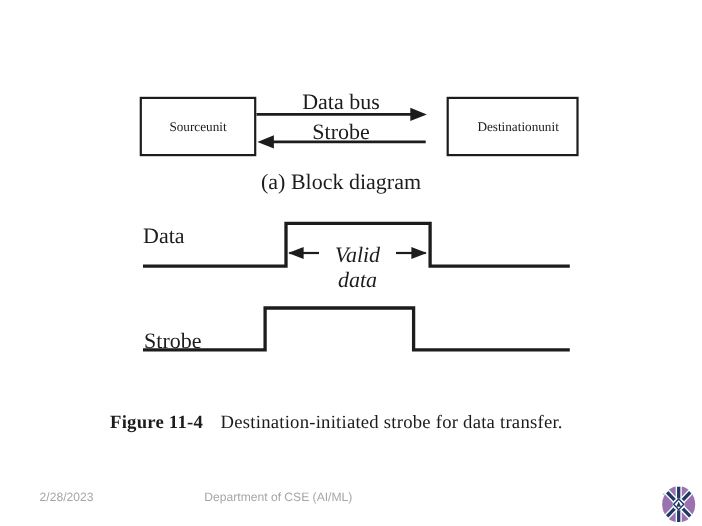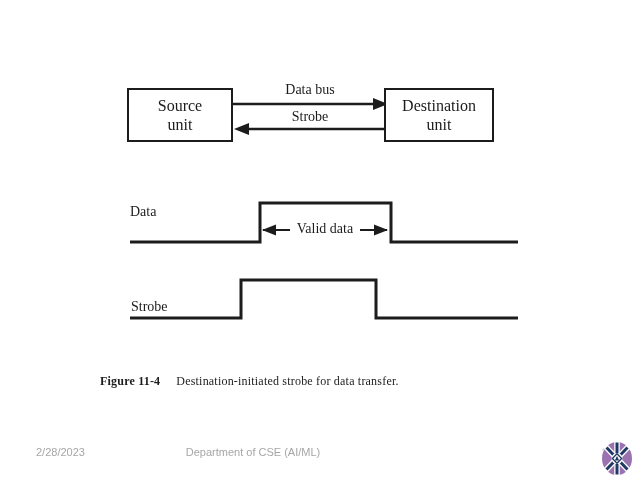--- a/index.html
+++ b/index.html
@@ -5,40 +5,40 @@
   html,body { margin:0; padding:0; background:#fff; }
   .slide {
     position:relative;
     width:638px; height:478px;
     background:#ffffff;
     overflow:hidden;
     font-family:"Liberation Serif", serif;
     color:var(--ink, #1c1c1c);
   }
   .abs { position:absolute; }
-  .fig-text { font-size:14px; line-height:1.15; color:var(--ink,#1c1c1c); }
+  .fig-text { font-size:20px; line-height:1.15; color:var(--ink,#1c1c1c); }
   .center { text-align:center; }
   .unit-box {
     position:absolute;
     border:2px solid var(--ink,#1c1c1c);
     background:#ffffff;
-    display:flex; flex-direction:column;
+    display:flex; flex-direction:row;
     align-items:center; justify-content:center;
-    font-size:16px; line-height:1.2;
+    font-size:12px; line-height:1.2;
   }
   svg.diagram-layer {
     position:absolute; left:0; top:0;
     width:638px; height:478px;
     pointer-events:none;
   }
   svg.diagram-layer .wire { stroke:var(--ink,#1c1c1c); fill:none; }
   svg.diagram-layer .head { fill:var(--ink,#1c1c1c); stroke:none; }
   .fig-caption {
     position:absolute; left:100px; top:374px;
-    font-size:12px; letter-spacing:0.2px;
+    font-size:17px; letter-spacing:0.2px;
     white-space:nowrap;
   }
   .fig-caption .cap-label { font-weight:bold; margin-right:16px; }
   .footer-text {
     position:absolute; top:446px;
     font-family:"Liberation Sans", sans-serif;
     font-size:11px;
     color:var(--footer-gray,#a6a6a6);
   }
   .logo-wrap { position:absolute; left:601px; top:441px; width:32px; height:35px; }
@@ -76,33 +76,34 @@
       <line class="wire" x1="360" y1="230" x2="387" y2="230" stroke-width="2"></line>
       <polygon class="head" points="374,224.5 374,235.5 388,230"></polygon>
     </g>
   </svg>
 
   <div class="unit-box" style="left:127px; top:88px; width:102px; height:50px;">
     <span>Source</span>
     <span>unit</span>
   </div>
 
-  <div class="unit-box" style="left:384px; top:88px; width:106px; height:50px;">
+  <div class="unit-box" style="left:406px; top:88px; width:106px; height:50px;padding-left:10px;">
     <span>Destination</span>
     <span>unit</span>
   </div>
 
   <div class="abs fig-text center" style="left:240px; top:82px; width:140px;">Data bus</div>
 
   <div class="abs fig-text center" style="left:240px; top:109px; width:140px;">Strobe</div>
 
+  <div class="abs fig-text center" style="left:210px; top:155px; width:200px;">(a) Block diagram</div>
 
   <div class="abs fig-text" style="left:130px; top:204px;">Data</div>
 
-  <div class="abs fig-text center" style="left:288px; top:221px; width:74px;">Valid data</div>
+  <div class="abs fig-text center" style="left:288px; top:221px; width:74px;font-style:italic;">Valid data</div>
 
   <div class="abs fig-text" style="left:131px; top:299px;">Strobe</div>
 
 
   <div class="fig-caption">
     <span class="cap-label">Figure 11-4</span><span>Destination-initiated strobe for data transfer.</span>
   </div>
 
   <div class="footer-text" style="left:36px;">2/28/2023</div>
 

